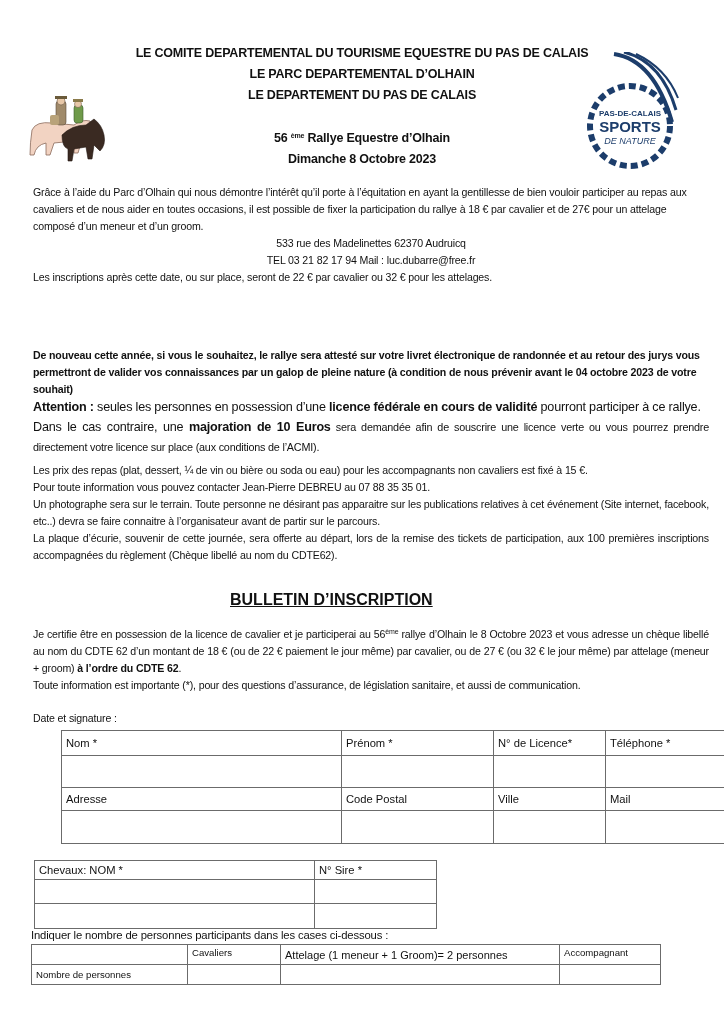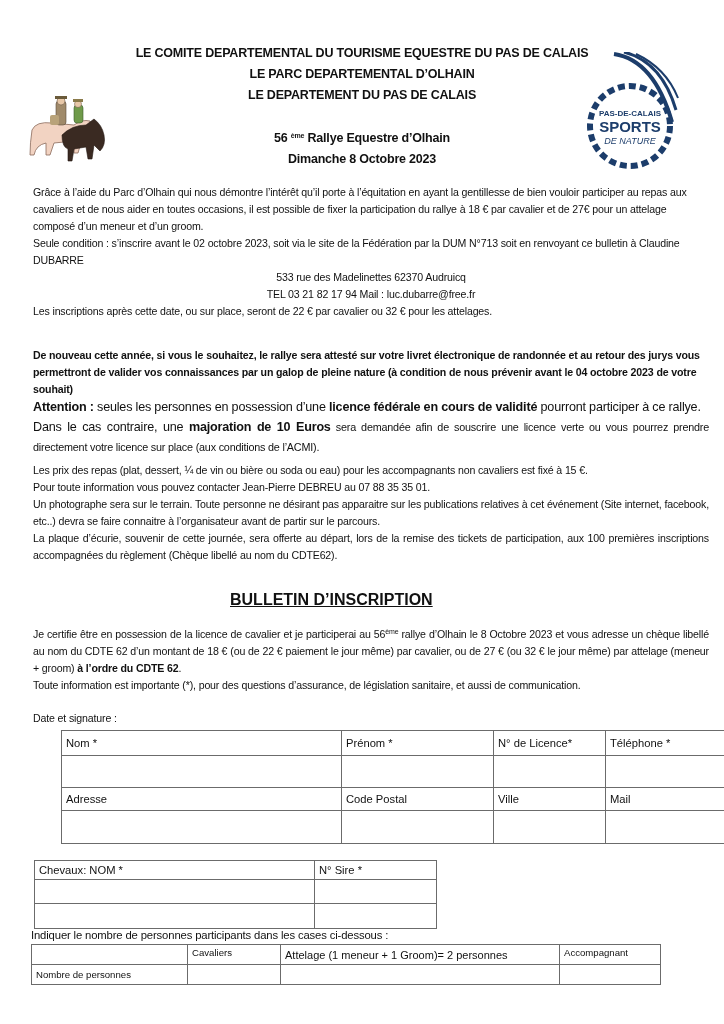--- a/index.html
+++ b/index.html
@@ -56,21 +56,20 @@
     <path d="M50 0 Q88 10 102 58" fill="none" stroke="#1c3d6b" stroke-width="3"></path>
     <path d="M62 2 Q92 16 104 46" fill="none" stroke="#1c3d6b" stroke-width="2"></path>
     <text x="56" y="64" text-anchor="middle" font-family="Liberation Sans, sans-serif" font-size="8" font-weight="bold" fill="#1c3d6b">PAS-DE-CALAIS</text>
     <text x="56" y="80" text-anchor="middle" font-family="Liberation Sans, sans-serif" font-size="15" font-weight="bold" fill="#1c3d6b">SPORTS</text>
     <text x="56" y="92" text-anchor="middle" font-family="Liberation Sans, sans-serif" font-size="9" font-style="italic" fill="#1c3d6b">DE NATURE</text>
   </svg>
 </div>
 
 <div class="abs txt" style="left:33px; top:184px; width:676px;">
   <div>Grâce à l’aide du Parc d’Olhain qui nous démontre l’intérêt qu’il porte à l’équitation en ayant la gentillesse de bien vouloir participer au repas aux cavaliers et de nous aider en toutes occasions, il est possible de fixer la participation du rallye à 18 € par cavalier et de 27€ pour un attelage composé d’un meneur et d’un groom.</div>
-  <div>Seule condition : s’inscrire avant le 02 octobre 2023, soit via le site de la Fédération par la DUM N°713 soit  en renvoyant ce bulletin à Claudine DUBARRE</div>
   <div class="ctr">533 rue des Madelinettes 62370 Audruicq</div>
   <div class="ctr">TEL 03 21 82 17 94 Mail : luc.dubarre@free.fr</div>
   <div>Les inscriptions après cette date, ou sur place, seront de 22 €  par cavalier ou 32 € pour les attelages.</div>
 </div>
 
 <div class="abs txt bold" style="left:33px; top:347px; width:676px;">De nouveau cette année, si vous le souhaitez, le rallye sera attesté sur votre livret électronique de randonnée et au retour des jurys vous permettront de valider vos connaissances par un galop de pleine nature (à condition de nous prévenir avant le 04 octobre 2023 de votre souhait)</div>
 
 <div class="abs just" style="left:33px; top:398px; width:676px; font-size:12.6px; line-height:19.5px; letter-spacing:-0.2px;">
   <span class="bold">Attention :</span><span> seules les personnes en possession d’une </span><span class="bold">licence fédérale en cours de validité</span><span> pourront participer à ce rallye.</span>
 </div>

